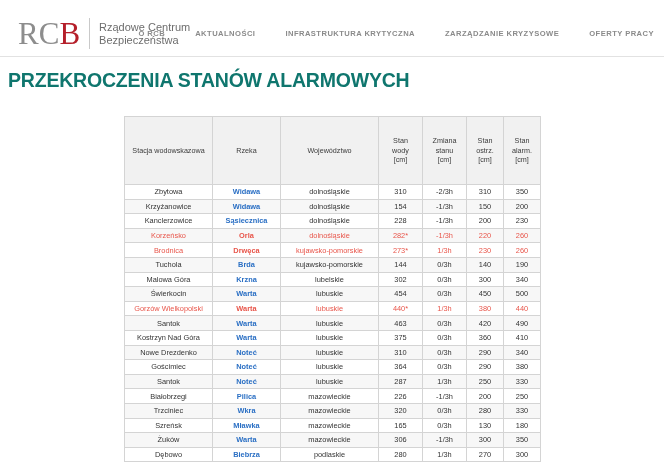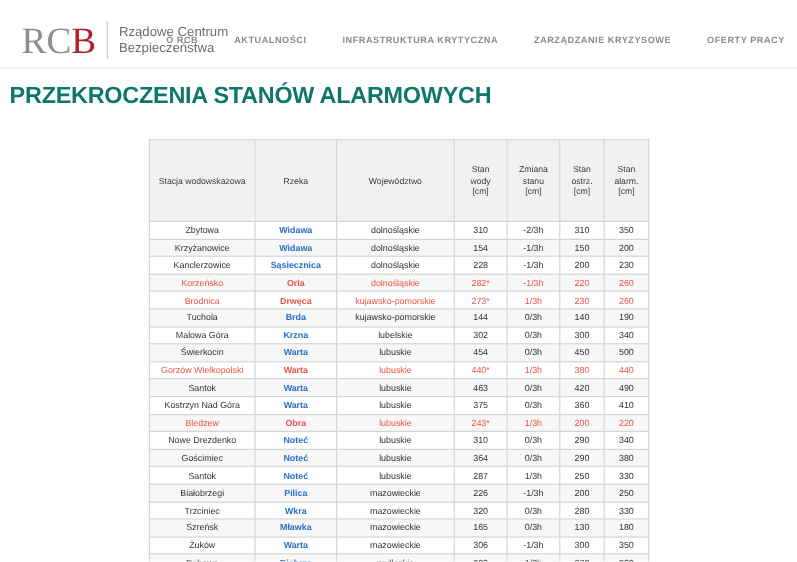--- a/index.html
+++ b/index.html
@@ -269,29 +269,20 @@
         </tr>
         <tr>
           <td>Kostrzyn Nad Góra</td>
           <td class="river">Warta</td>
           <td>lubuskie</td>
           <td>375</td>
           <td>0/3h</td>
           <td>360</td>
           <td>410</td>
         </tr>
-        <tr class="alarm">
-          <td>Bledzew</td>
-          <td class="river">Obra</td>
-          <td>lubuskie</td>
-          <td>243*</td>
-          <td>1/3h</td>
-          <td>200</td>
-          <td>220</td>
-        </tr>
         <tr>
           <td>Nowe Drezdenko</td>
           <td class="river">Noteć</td>
           <td>lubuskie</td>
           <td>310</td>
           <td>0/3h</td>
           <td>290</td>
           <td>340</td>
         </tr>
         <tr>

